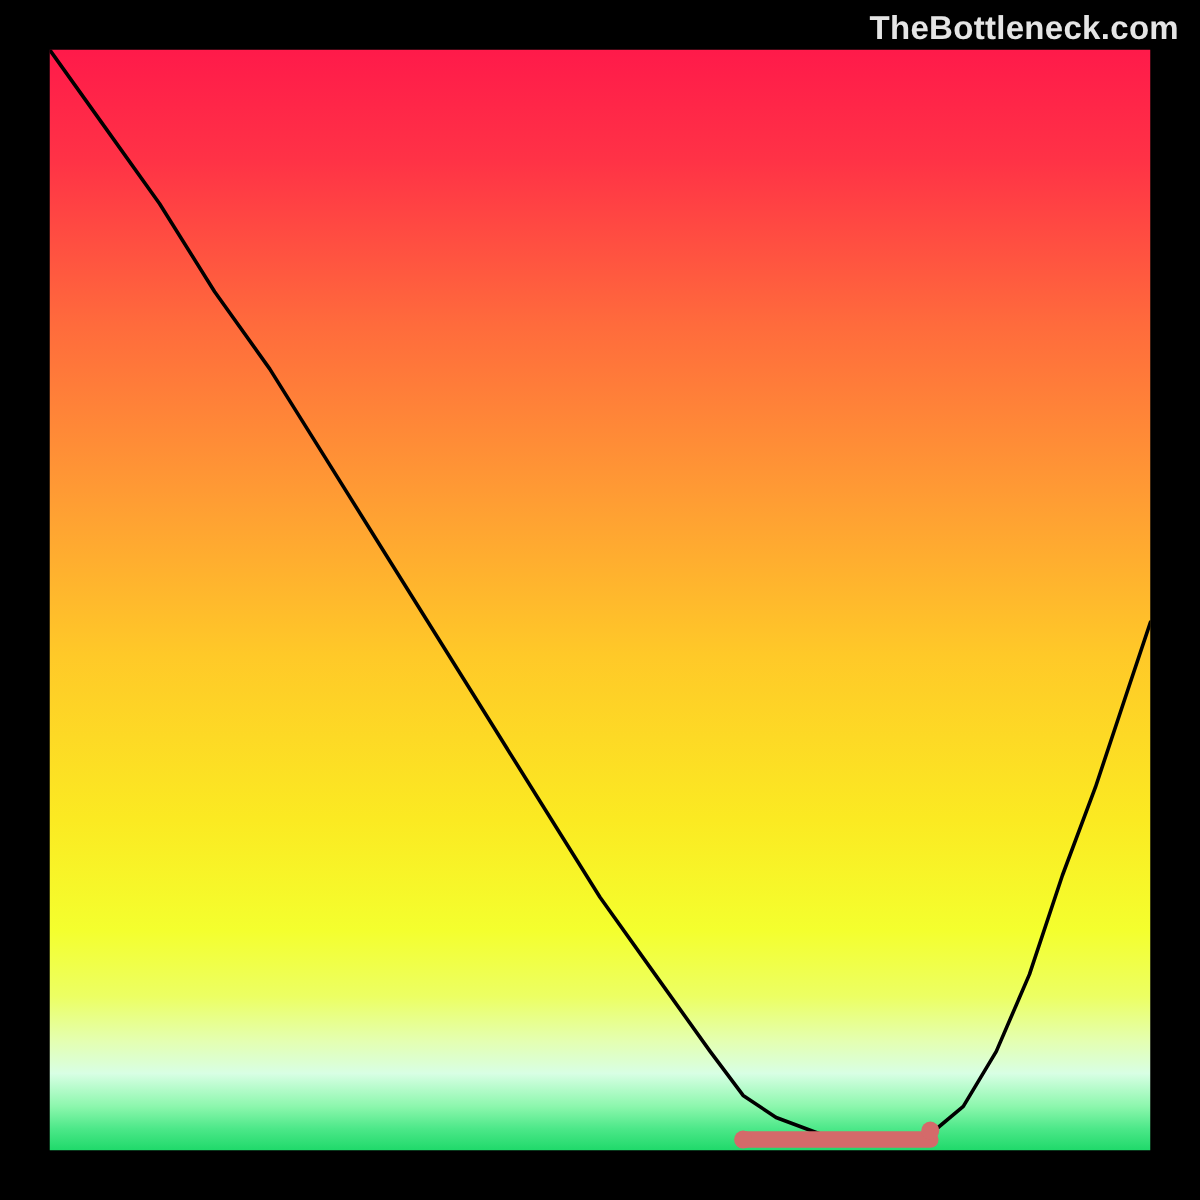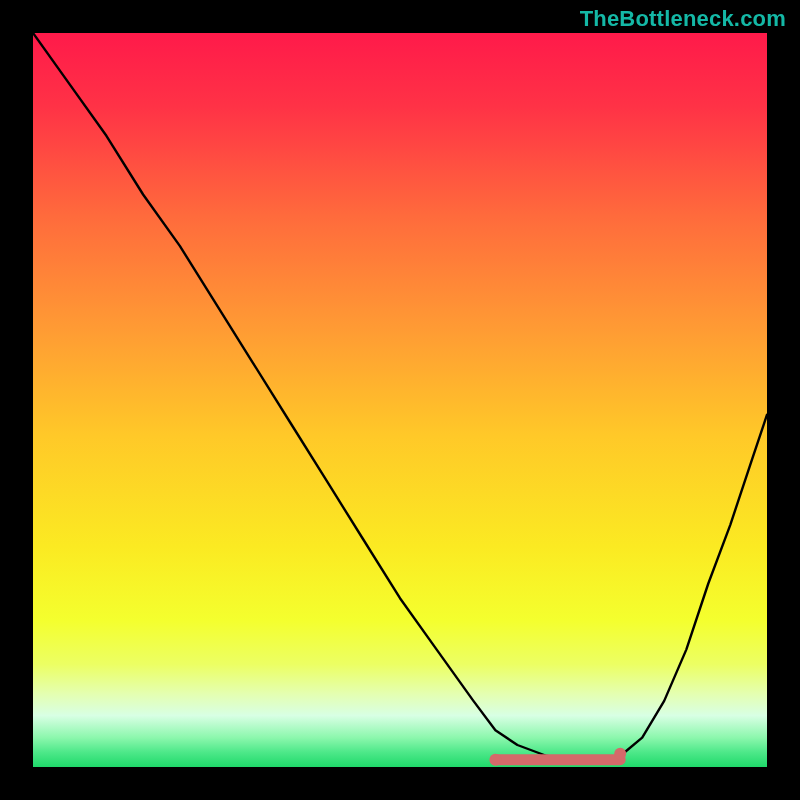--- a/index.html
+++ b/index.html
@@ -10,21 +10,21 @@
     height: 800px;
     background: #000;
   }
   .watermark {
     position: absolute;
     top: 6px;
     right: 14px;
     font-family: Arial, Helvetica, sans-serif;
     font-size: 22px;
     font-weight: bold;
-    color: #14b8a6;
+    color: #e5e5e5;
     letter-spacing: 0.2px;
     z-index: 4;
   }
   .plot {
     position: absolute;
     left: 33px;
     top: 33px;
     width: 734px;
     height: 734px;
     z-index: 1;

